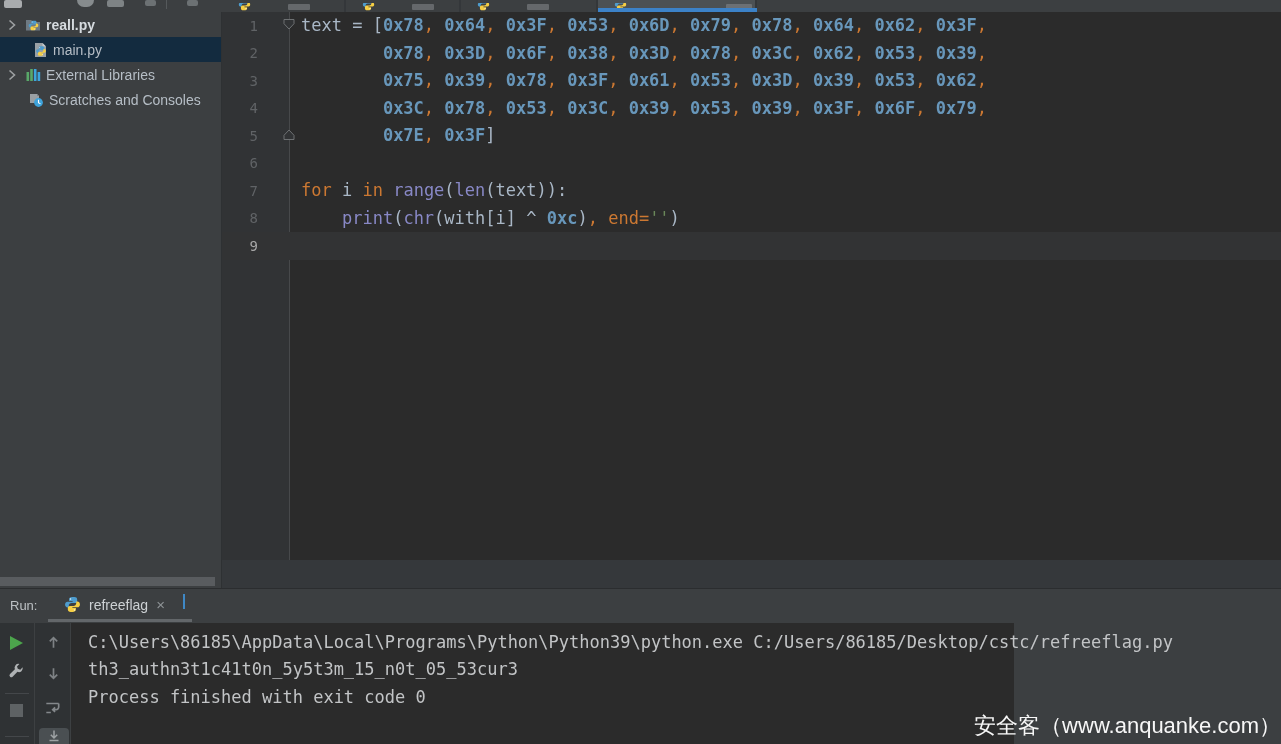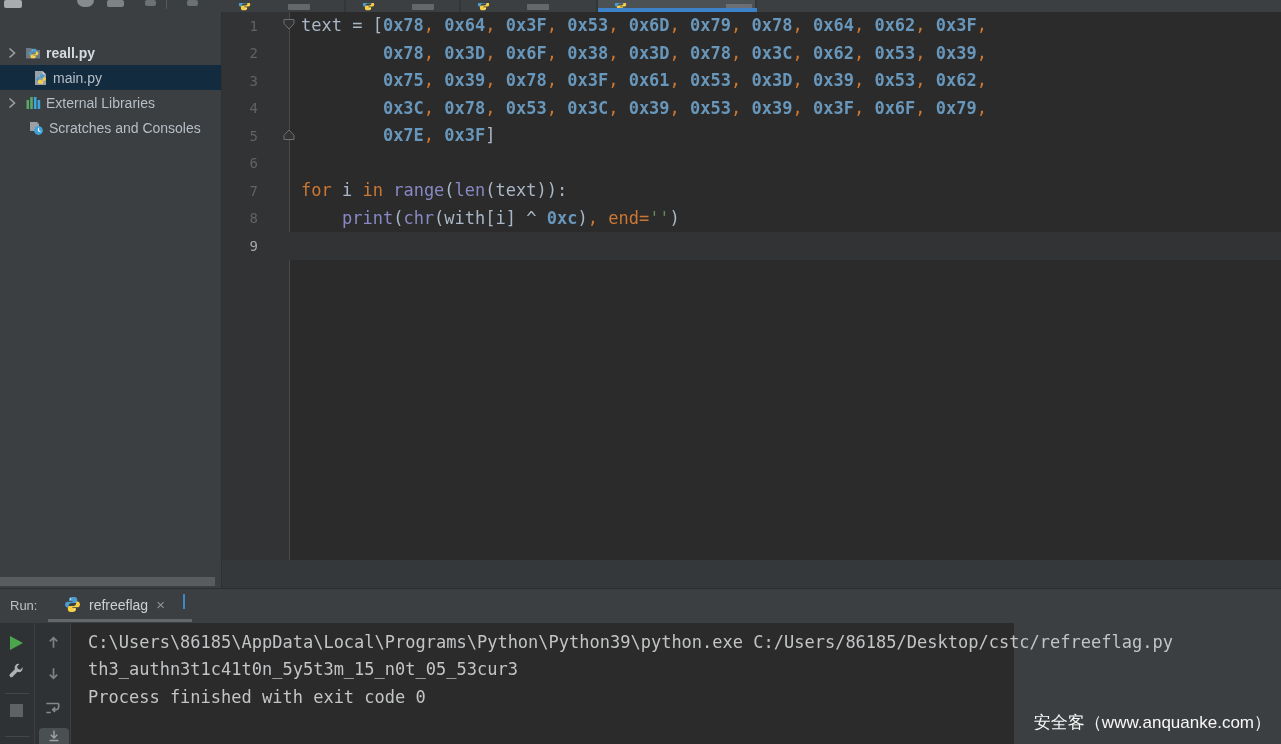--- a/index.html
+++ b/index.html
@@ -61,21 +61,21 @@
   .wrenchbox{position:absolute;left:7px;top:39px;}
   .hdiv{position:absolute;left:5px;width:24px;height:1px;background:#44474A;}
   .hd1{top:70px;}.hd2{top:113px;}
   .stop{position:absolute;left:10px;top:81px;width:13px;height:13px;background:#5E6264;}
   .upbox{position:absolute;left:45px;top:11px;}
   .downbox{position:absolute;left:45px;top:42px;}
   .wrapbox{position:absolute;left:43px;top:76px;}
   .endbox{position:absolute;left:39px;top:105px;width:30px;height:17px;background:#4A4F52;border-radius:4px 4px 0 0;display:flex;justify-content:center;align-items:flex-start;}
   .console-out{position:absolute;left:88px;top:6px;font:17px/27.4px "DejaVu Sans Mono",monospace;color:var(--console-text,#C2C4C6);white-space:pre;}
 
-  .watermark{position:absolute;right:10px;top:711px;font-size:17px;color:#F7F7F7;z-index:6;}
+  .watermark{position:absolute;right:0;top:711px;font-size:22px;color:#F7F7F7;z-index:6;}
 </style>
 </head>
 <body>
 
 <svg width="0" height="0" style="position:absolute" aria-hidden="true">
   <defs>
     <symbol id="pylogo" viewBox="0 0 16 16">
       <path fill="#4E9CCD" d="M7.9 1c-1.8 0-3.1.7-3.1 2.2v1.5h3.3v.7H3.4C2 5.4 1 6.5 1 8.1c0 1.6 1 2.7 2.4 2.7h1.1V9.2c0-1.4 1.2-2.5 2.6-2.5h3.3c1.2 0 2-.9 2-2V3.2C12.4 1.7 11.3 1 9.8 1z"></path>
       <circle cx="6.1" cy="2.9" r=".7" fill="#E8F4FB"></circle>
       <path fill="#F6CF44" d="M8.1 15c1.8 0 3.1-.7 3.1-2.2v-1.5H7.9v-.7h4.7c1.4 0 2.4-1.1 2.4-2.7 0-1.6-1-2.7-2.4-2.7h-1.1v1.6c0 1.4-1.2 2.5-2.6 2.5H5.6c-1.2 0-2 .9-2 2v1.5C3.6 14.3 4.7 15 6.2 15z"></path>
@@ -126,21 +126,21 @@
             <use href="#pylogo"></use>
           </svg>
         </span>
         <span class="tstub"></span>
         <span class="underline"></span>
       </div>
     </div>
 
   <aside class="project">
     <div id="tree">
-        <div class="trow" style="padding-left: 4px; margin-top: 28px;">
+        <div class="trow" style="padding-left: 4px;">
           <span class="chev">
             <svg viewBox="0 0 16 16" width="16" height="16">
               <path d="M5.5 3.5l5 4.5-5 4.5" fill="none" stroke="#9DA0A2" stroke-width="1.6"></path>
             </svg>
           </span>
           <span class="ticon">
             <svg viewBox="0 0 16 16" width="16" height="16">
               <path fill="#6E7A83" d="M1 3h5.2l1.6 2H15v8.5H1z"></path>
               <use href="#pylogo" x="3" y="3" width="11" height="11"></use>
             </svg>

